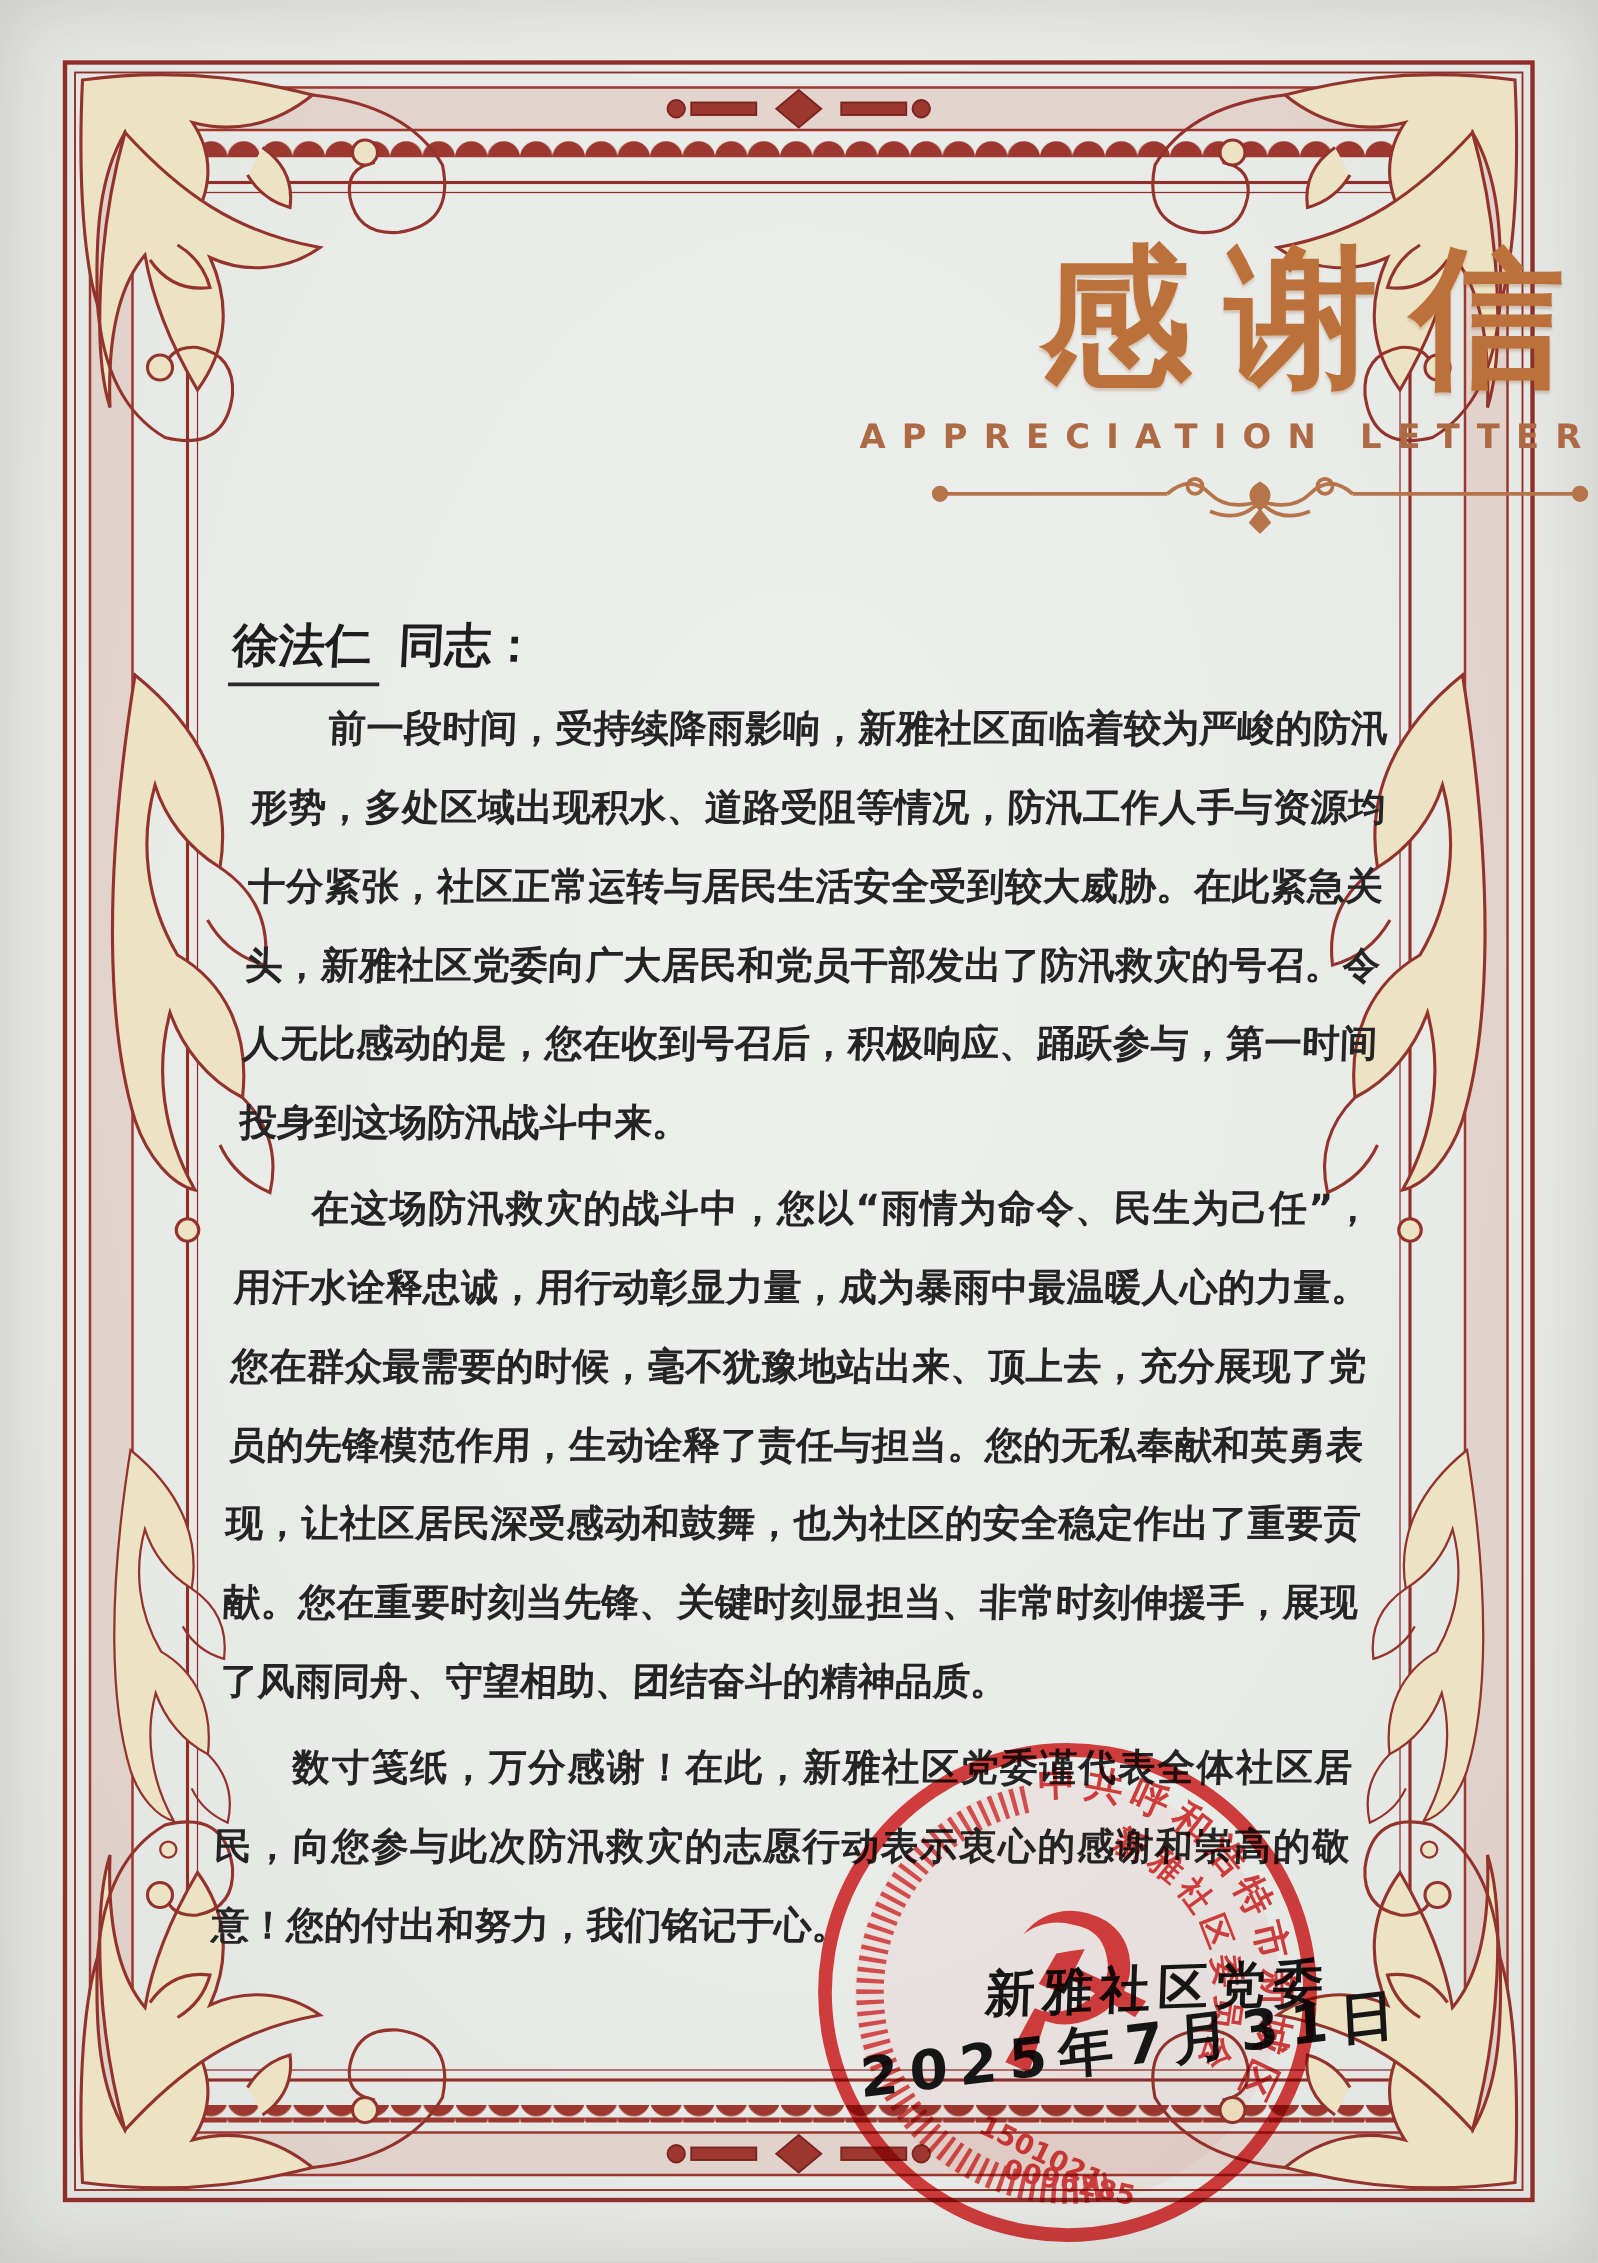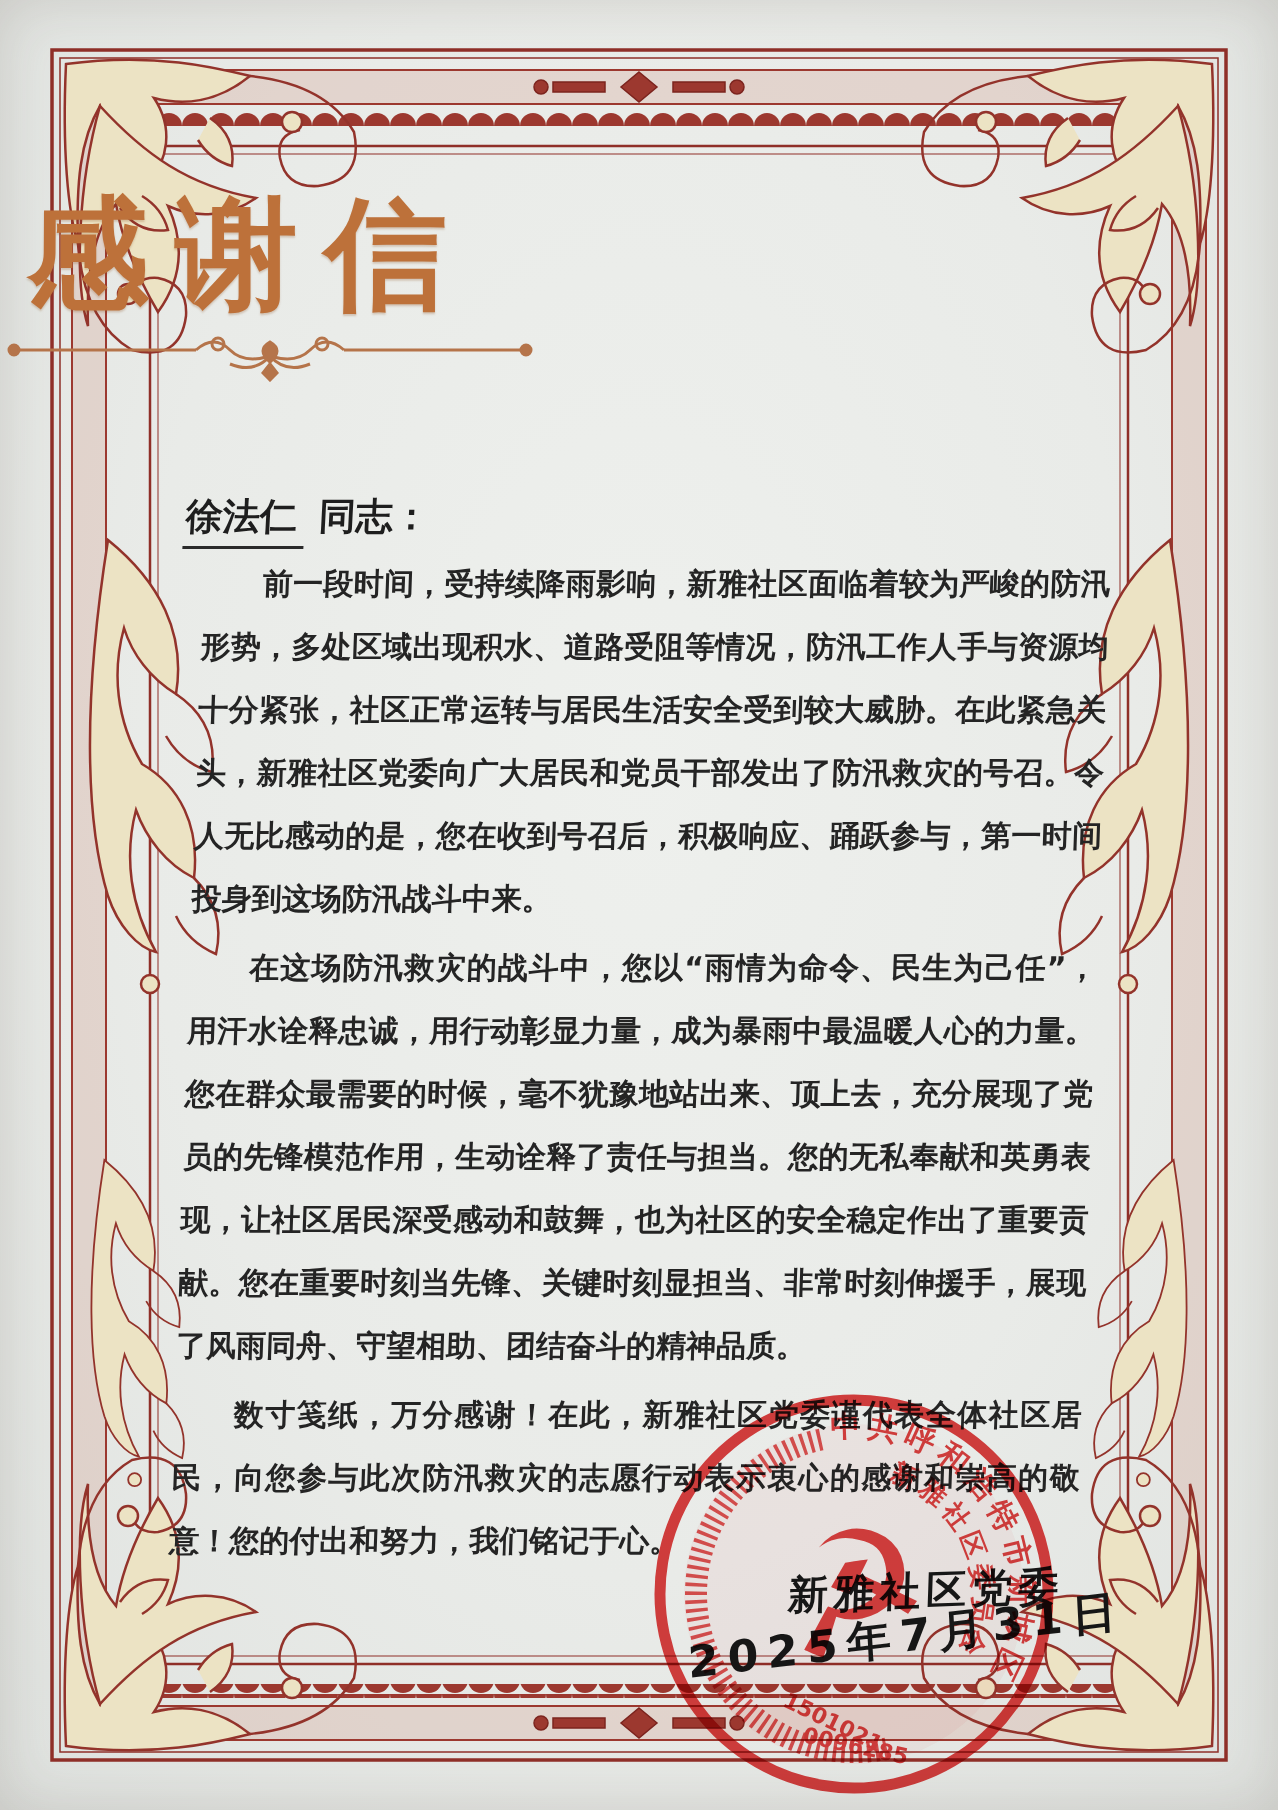--- a/index.html
+++ b/index.html
@@ -4,21 +4,21 @@
 <style>
   html,body{margin:0;padding:0;background:#cfd2cf;}
   .page{
     position:relative;width:1278px;height:1810px;margin:0 auto;
     background:radial-gradient(ellipse at 50% 42%, #eef0ed 0%, #e9ebe8 55%, #dfe2df 100%);
     overflow:hidden;
     font-family:"DejaVu Sans", sans-serif;
     box-shadow:inset 0 0 60px rgba(90,70,60,.18);
   }
   .frame{position:absolute;inset:0;z-index:1;}
-  .title-block{position:absolute;top:186px;left:0;width:100%;text-align:left;z-index:3;}
+  .title-block{position:absolute;top:186px;left:0;width:100%;text-align:right;z-index:3;}
   .title{
     margin:0;font-family:"DejaVu Serif", serif;font-weight:700;
     font-size:122px;line-height:1.1;color:#bd713a;
     letter-spacing:.22em;text-indent:.22em;
     text-shadow:0 2px 2px rgba(140,80,30,.25);
   }
   .subtitle{
     margin-top:14px;font-size:27px;font-weight:600;color:#ad6a44;
     letter-spacing:.48em;text-indent:.48em;
   }
@@ -103,20 +103,21 @@
     <use href="#sideflo" transform="translate(1190,540) scale(-1,1)"></use>
     <use href="#sideflo" transform="translate(90,1160) scale(0.72)"></use>
     <use href="#sideflo" transform="translate(1188,1160) scale(-0.72,0.72)"></use>
 
     <use href="#midmotif" transform="translate(639,87)"></use>
     <use href="#midmotif" transform="translate(639,1723)"></use>
   </svg>
 
   <div class="title-block">
     <h1 class="title">感谢信</h1>
+    <div class="subtitle">APPRECIATION LETTER</div>
     <svg class="divider" width="540" height="52" viewBox="0 0 540 52">
       <g stroke="#b5744a" fill="none" stroke-width="3">
         <circle cx="14" cy="20" r="5" fill="#b5744a"></circle>
         <path d="M20,20 H196"></path>
         <path d="M344,20 H520"></path>
         <circle cx="526" cy="20" r="5" fill="#b5744a"></circle>
         <path d="M196,20 q18,-16 34,0 q14,14 40,6 q-16,18 -40,8"></path>
         <path d="M344,20 q-18,-16 -34,0 q-14,14 -40,6 q16,18 40,8"></path>
         <circle cx="218" cy="14" r="6"></circle>
         <circle cx="322" cy="14" r="6"></circle>

